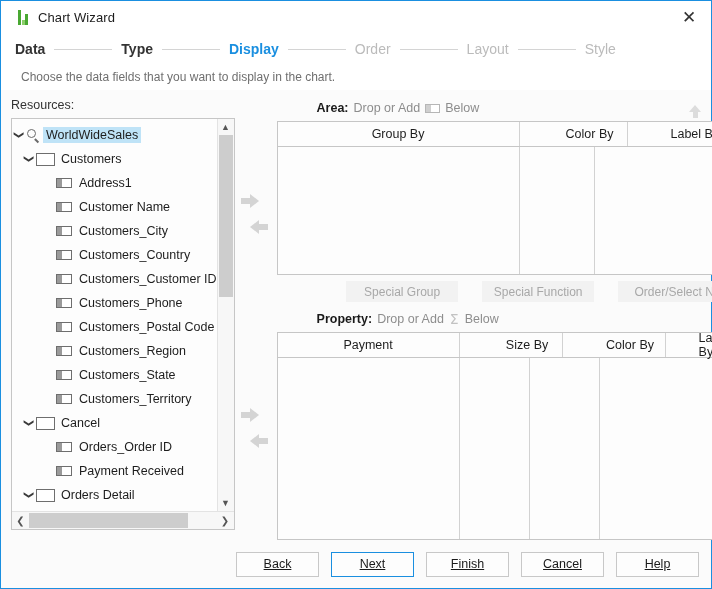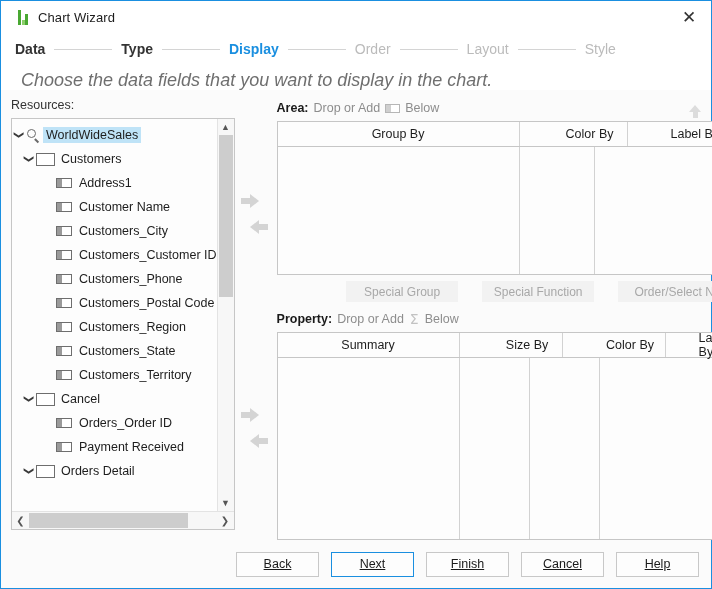--- a/index.html
+++ b/index.html
@@ -102,27 +102,26 @@
   .step-line {
     width: 58px;
     height: 1px;
     background: #d4d4d4;
     margin: 0 9px;
     flex: none;
   }
 
   .subtitle {
     padding: 6px 0 0 20px;
-    font-size: 18px;
+    font-size: 12px;
     color: #6f6f6f;
     background: #ffffff;
     height: 26px;
     min-height: 26px;
     box-sizing: border-box;
-    font-style: italic;
   }
 
   
   .body {
     flex: 1;
     display: flex;
     padding: 8px 8px 0 10px;
     box-sizing: border-box;
     background: #fbfbfb;
     position: relative;
@@ -351,21 +350,21 @@
     flex-direction: column;
     padding-right: 4px;
   }
   .panel-head {
     display: flex;
     align-items: center;
     height: 20px;
     font-size: 12.5px;
     margin-bottom: 3px;
   }
-  .panel-head .ttl { font-weight: bold; color: #1a1a1a; margin-right: 5px; }
+  .panel-head .ttl { font-weight: bold; color: #1a1a1a; margin-right: 5px; margin-left: 40px; }
   .panel-head .hint { color: #8d8d8d; }
   .panel-head .mini-field {
     display: inline-block;
     width: 15px; height: 9px;
     border: 1.2px solid #b6b6b6;
     background: #fff;
     box-sizing: border-box;
     position: relative;
     margin: 0 5px;
     vertical-align: middle;
@@ -569,20 +568,25 @@
               </div>
               <div class="node indent2">
                 <span class="spacer"></span>
                 <span class="ic-field"></span>
                 <span class="lbl">Customer Name</span>
               </div>
               <div class="node indent2">
                 <span class="spacer"></span>
                 <span class="ic-field"></span>
                 <span class="lbl">Customers_City</span>
+              </div>
+              <div class="node indent2">
+                <span class="spacer"></span>
+                <span class="ic-field"></span>
+                <span class="lbl">Customers_Country</span>
               </div>
               <div class="node indent2">
                 <span class="spacer"></span>
                 <span class="ic-field"></span>
                 <span class="lbl">Customers_Customer ID</span>
               </div>
               <div class="node indent2">
                 <span class="spacer"></span>
                 <span class="ic-field"></span>
                 <span class="lbl">Customers_Phone</span>
@@ -699,21 +703,21 @@
 
       <div class="panel-head">
         <span class="ttl">Property:</span>
         <span class="hint">Drop or Add</span>
         <span class="sigma">Σ</span>
         <span class="hint">Below</span>
       </div>
 
       <div class="grid prop">
         <div class="grid-head">
-          <div class="cell w-summary">Summary</div>
+          <div class="cell w-summary">Payment</div>
           <div class="cell w-sizeby">Size By</div>
           <div class="cell w-pcolor">Color By</div>
           <div class="cell w-plabel">Label By</div>
         </div>
         <div class="grid-body">
           <div class="col w-summary"></div>
           <div class="col w-sizeby"></div>
           <div class="col w-pcolor"></div>
           <div class="col w-plabel"></div>
         </div>

